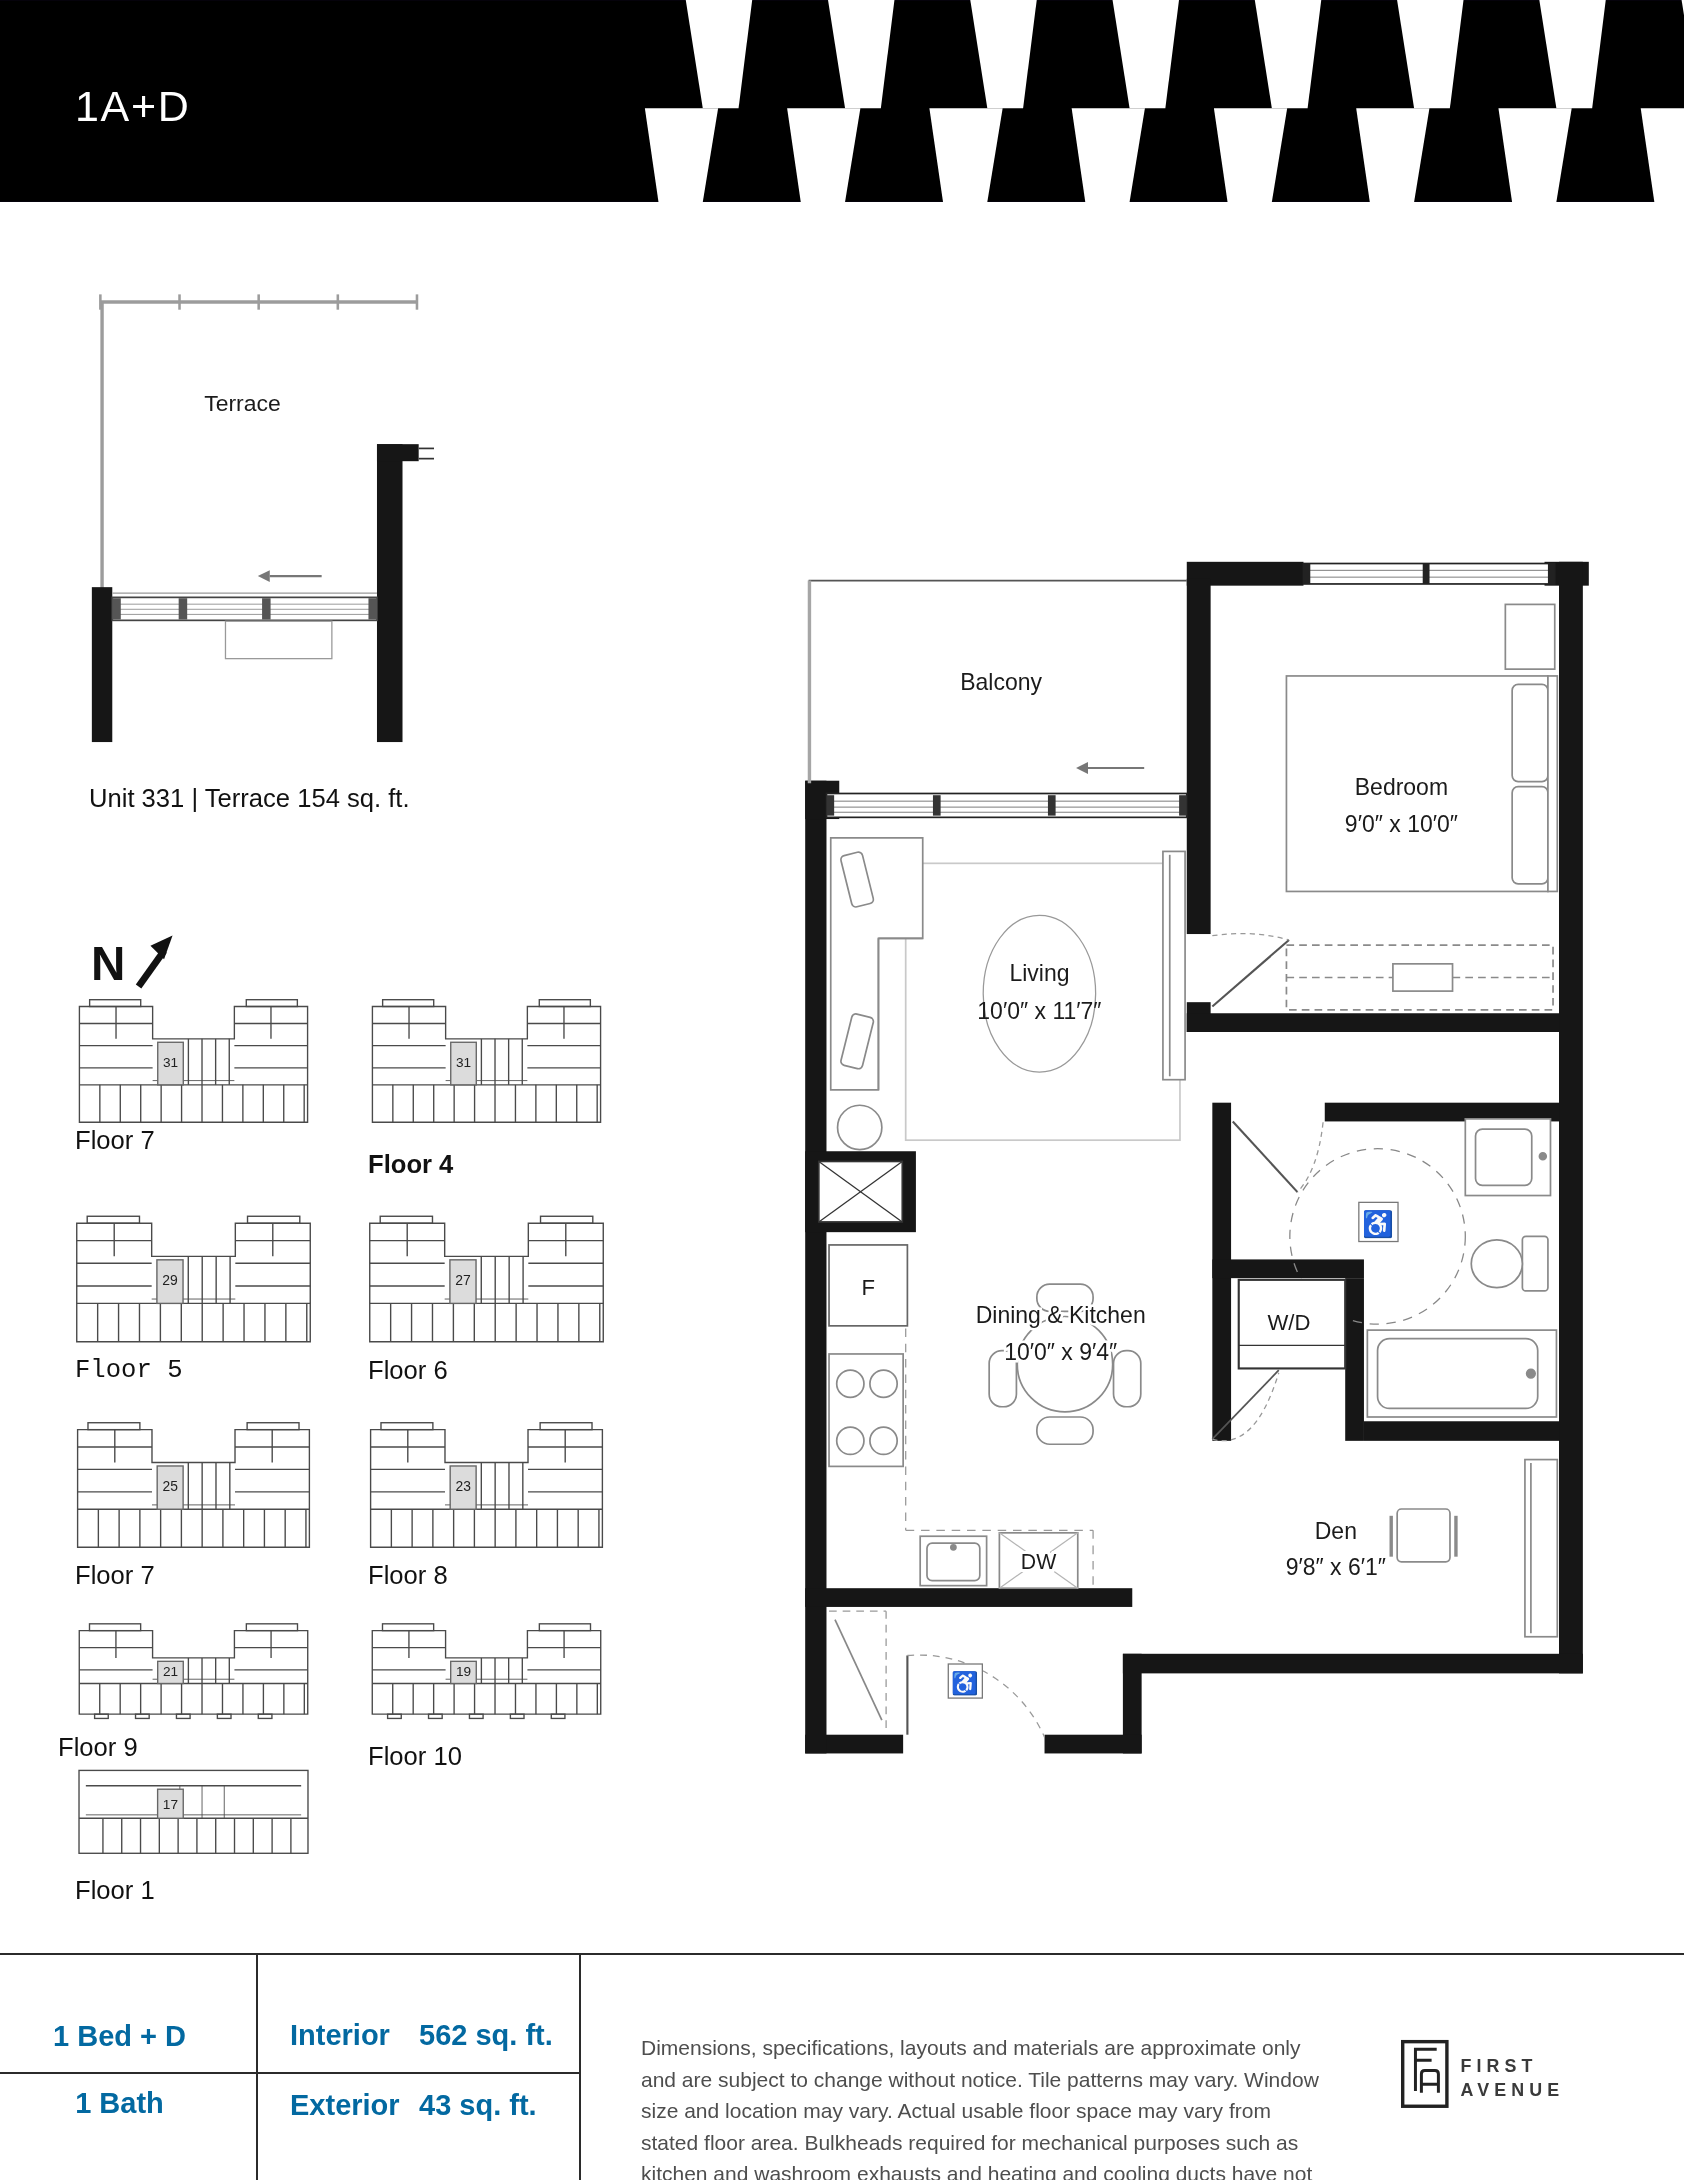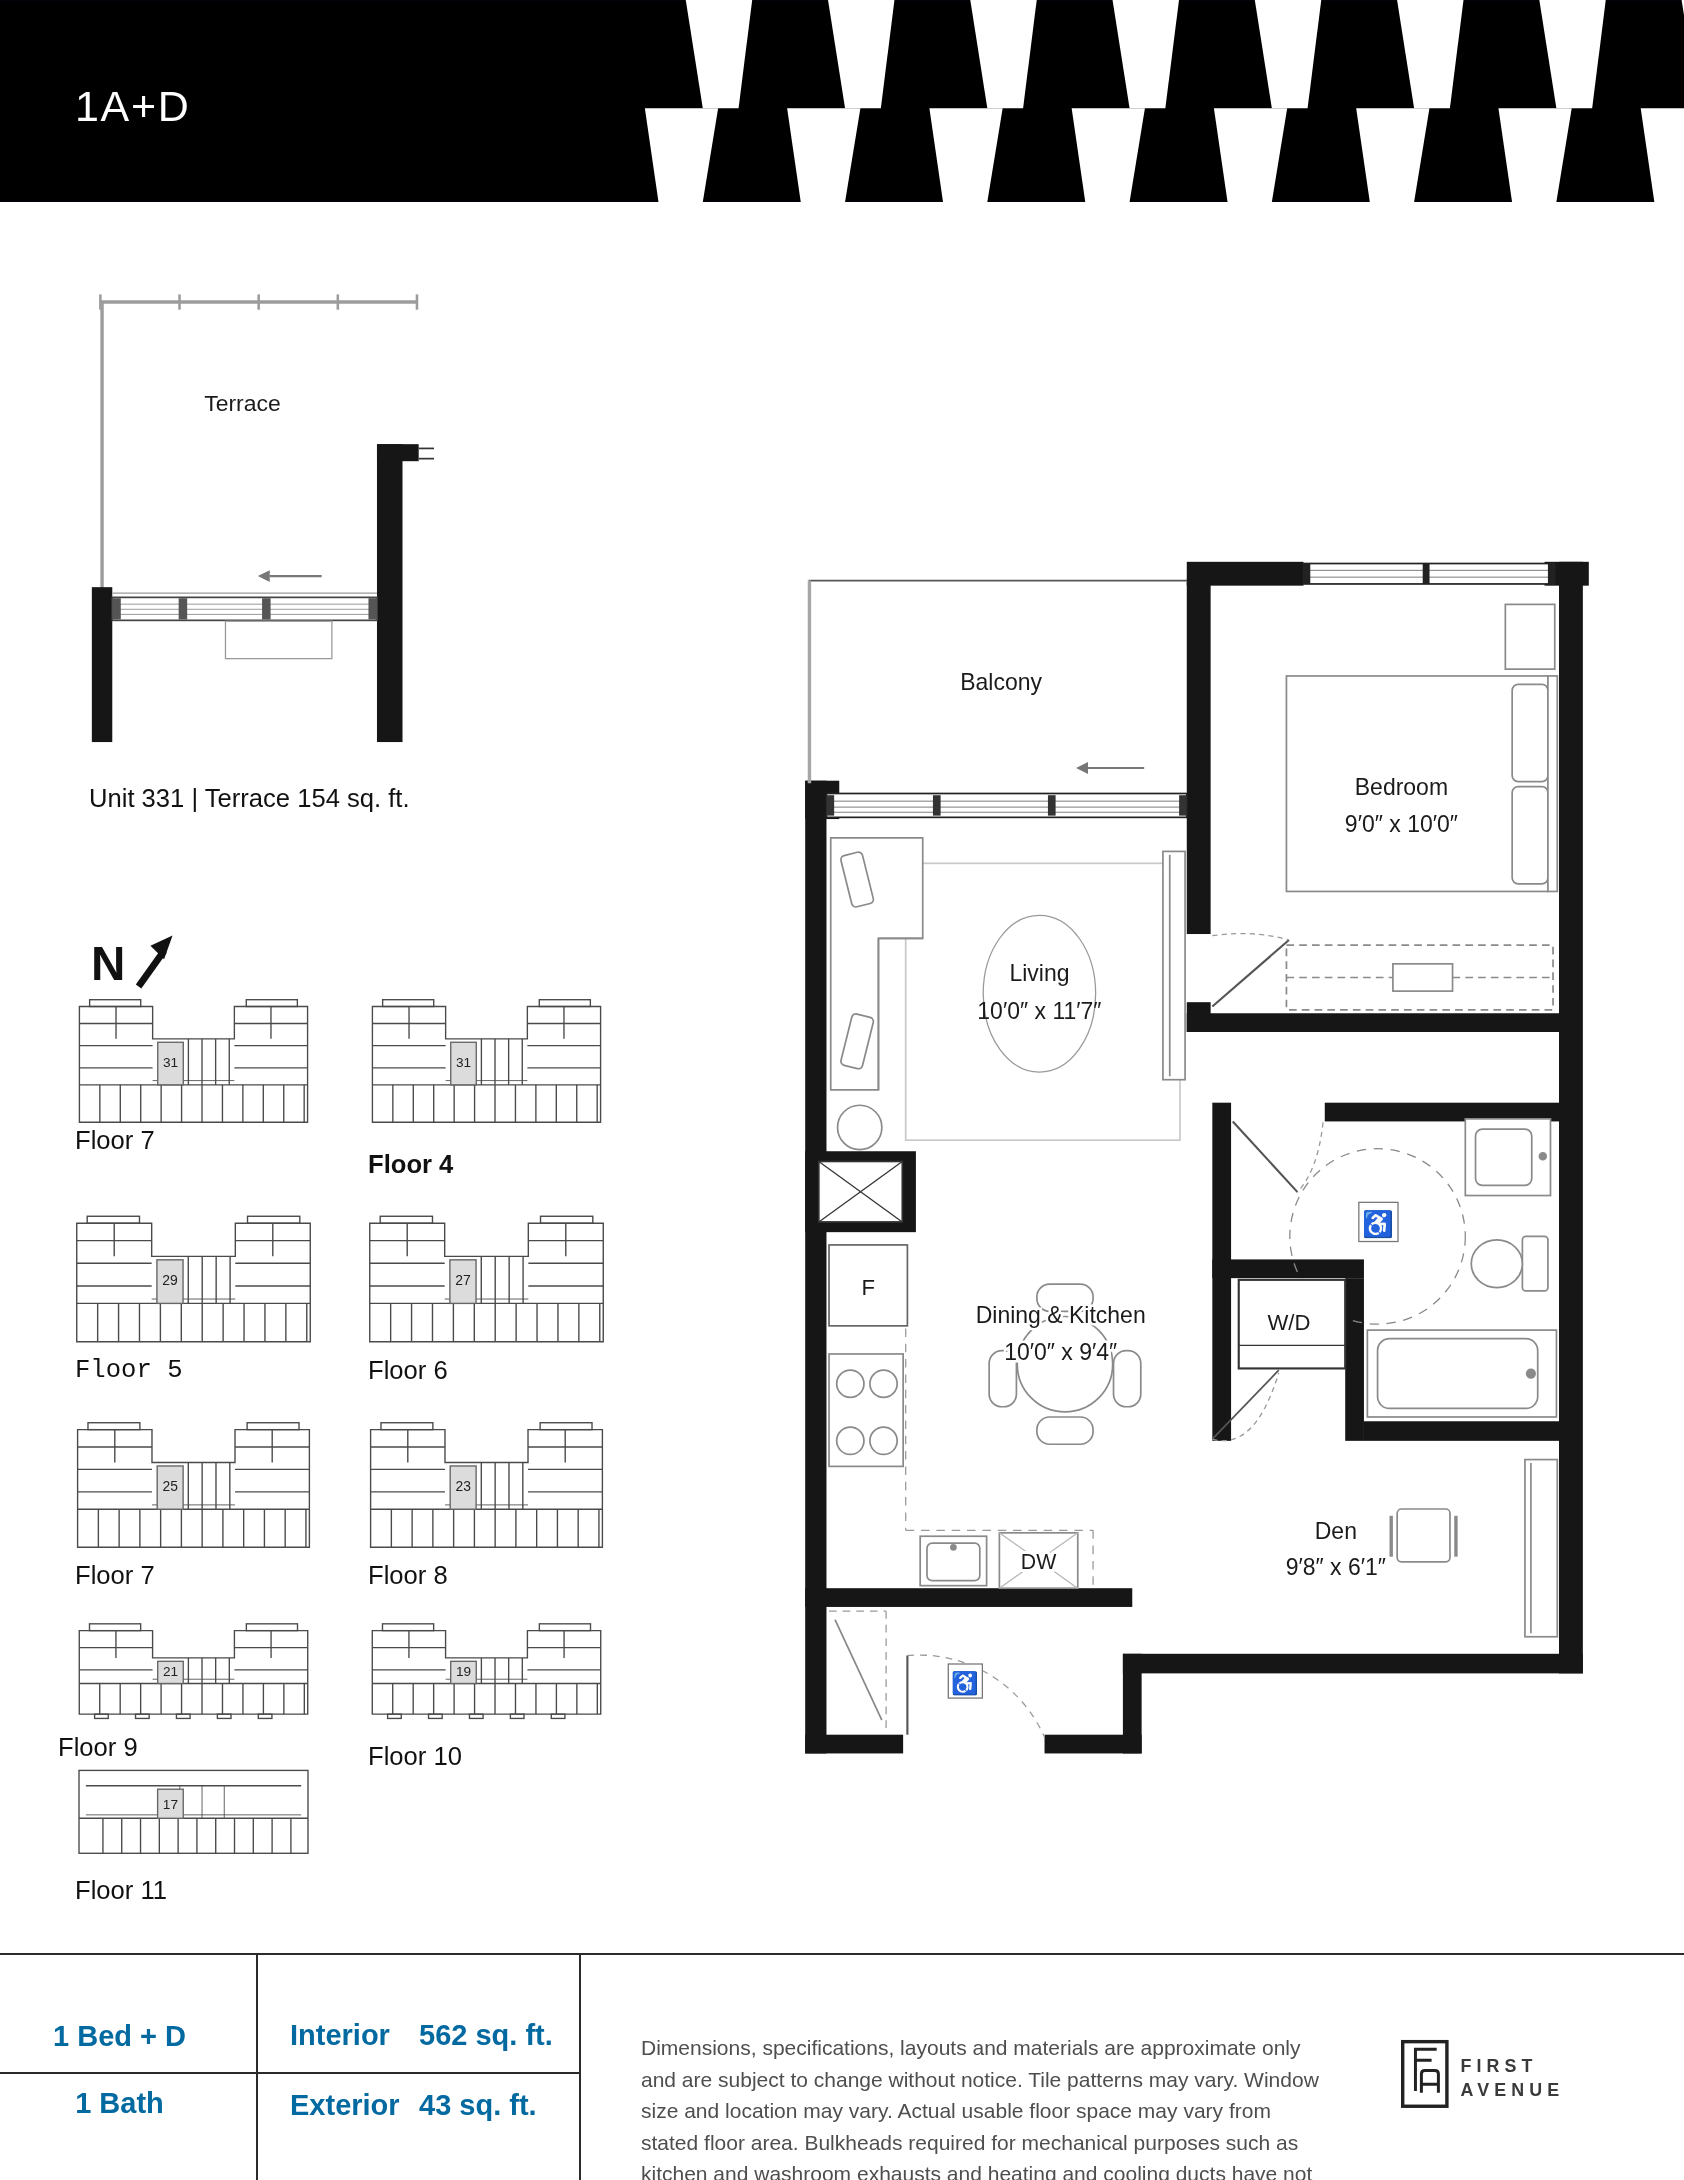--- a/index.html
+++ b/index.html
@@ -399,21 +399,21 @@
           <line x1="206" y1="60" x2="206" y2="101" stroke="#4a4a4a" stroke-width="1.6"></line>
           <line x1="228" y1="60" x2="228" y2="101" stroke="#4a4a4a" stroke-width="1.6"></line>
           <line x1="250" y1="60" x2="250" y2="101" stroke="#4a4a4a" stroke-width="1.6"></line>
           <line x1="120" y1="22" x2="120" y2="60" stroke="#4a4a4a" stroke-width="1"></line>
           <line x1="146" y1="22" x2="146" y2="60" stroke="#4a4a4a" stroke-width="1"></line>
           <line x1="172" y1="22" x2="172" y2="60" stroke="#4a4a4a" stroke-width="1"></line>
           <rect x="94" y="26" width="30" height="34" fill="#dcdcdc" stroke="#666"></rect>
           <text x="109" y="49" text-anchor="middle" font-size="16" fill="#222" stroke="none">17</text>
         </g>
       </svg>
-      <div class="abs floor-label" style="left: 75px; top: 1876px;">Floor 11</div>
+      <div class="abs floor-label" style="left: 75px; top: 1876px;">Floor 1</div>
     </div>
 
   <svg class="abs" style="left:805px;top:555px" width="784" height="1201" viewBox="0 0 920 1410">
 
     <g fill="#161616">
       <rect x="448" y="8" width="137" height="28"></rect>
       <rect x="868" y="8" width="52" height="28"></rect>
       <rect x="885" y="8" width="28" height="1305"></rect>
       <rect x="448" y="28" width="28" height="417"></rect>
       <rect x="448" y="525" width="28" height="35"></rect>

